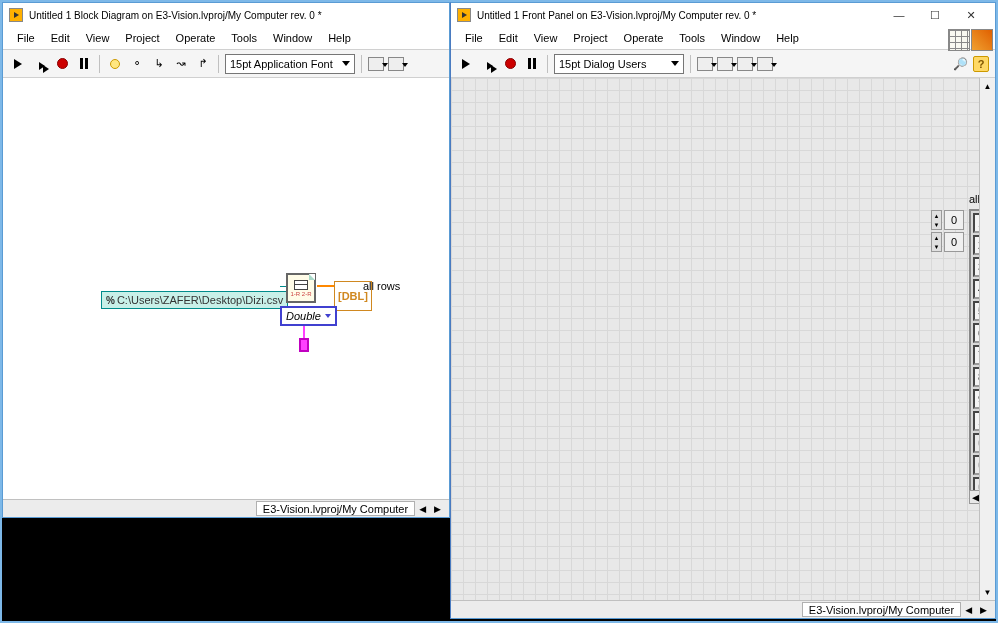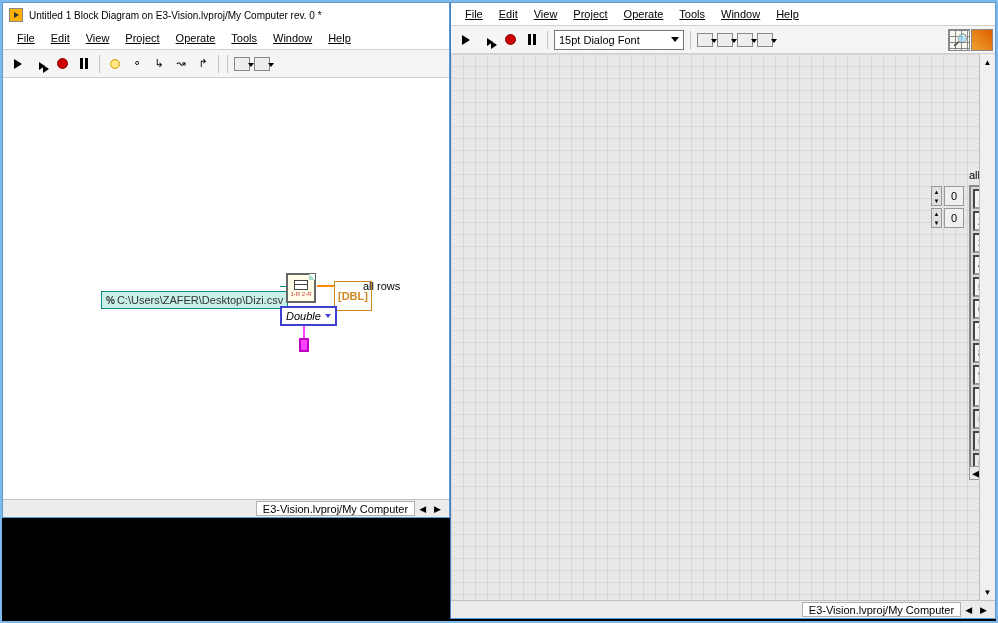--- a/index.html
+++ b/index.html
@@ -7,21 +7,21 @@
 .win{position:absolute;background:#fff;top:0;display:flex;flex-direction:column;border:1px solid #5a9bd4;}
 .win-left{left:0;width:448px;height:516px;}
 .win-right{left:448px;width:546px;height:617px;border-left:1px solid #4a7bc0;}
 .titlebar{display:flex;align-items:center;height:24px;background:#fff;padding:0 6px;gap:6px;}
 .tb-icon{width:14px;height:14px;background:#ffb000;border:1px solid #888;display:flex;align-items:center;justify-content:center;}
 .tb-icon::after{content:"";width:0;height:0;border-left:5px solid #333;border-top:3px solid transparent;border-bottom:3px solid transparent;}
 .tb-title{flex:1;color:#000000;font-size:10px;white-space:nowrap;overflow:hidden;}
 .tb-btns{display:flex;gap:0;}
 .tb-btn{width:36px;height:24px;display:flex;align-items:center;justify-content:center;color:#333;}
 .menubar{display:flex;gap:0;padding:2px 6px;border-bottom:1px solid #d0d0d0;}
-.menuitem{padding:3px 8px;color:#000;text-decoration:underline;}
+.menuitem{padding:3px 8px;color:#000;}
 .toolbar{display:flex;align-items:center;gap:4px;padding:3px 6px;border-bottom:1px solid #d0d0d0;background:#f5f5f5;height:28px;}
 .tbtn{width:18px;height:18px;display:flex;align-items:center;justify-content:center;border:1px solid transparent;}
 .run-arrow{width:0;height:0;border-left:8px solid #000;border-top:5px solid transparent;border-bottom:5px solid transparent;}
 .run-cont{position:relative;}
 .run-cont::before{content:"";position:absolute;width:0;height:0;border-left:6px solid #000;border-top:4px solid transparent;border-bottom:4px solid transparent;left:-1px;top:-2px;}
 .run-cont::after{content:"";position:absolute;width:0;height:0;border-left:6px solid #000;border-top:4px solid transparent;border-bottom:4px solid transparent;left:3px;top:1px;}
 .rec{width:11px;height:11px;border-radius:50%;background:#c00;border:1px solid #800;}
 .pause{display:flex;gap:2px;}
 .pause span{width:3px;height:11px;background:#000;}
 .bulb{width:10px;height:10px;border-radius:50%;background:#ffe680;border:1px solid #cc9900;}
@@ -108,20 +108,21 @@
       </div>
   <div class="divider"></div>
   <div class="tbtn">
         <div class="bulb"></div>
       </div>
   <div class="tbtn">⚬</div>
   <div class="tbtn">↳</div>
   <div class="tbtn">↝</div>
   <div class="tbtn">↱</div>
   <div class="divider"></div>
+  <div class="font-select">15pt Application Font</div>
   <div class="divider"></div>
   <div class="tool-icon"></div>
   <div class="tool-icon"></div>
  </div>
  <div class="canvas-bd">
   <div class="path-const"><span>C:\Users\ZAFER\Desktop\Dizi.csv</span></div>
   <div class="wire-teal" style="left:277px;top:208px;width:6px;"></div>
   <div class="csv-node">
     <div class="corner"></div>
     <div class="sheet"></div>
@@ -137,20 +138,29 @@
   <div class="pink-term"></div>
  </div>
  <div class="statusbar">
   <div class="status-tab">E3-Vision.lvproj/My Computer</div>
   <div class="status-arr">◀</div>
   <div class="status-arr">▶</div>
  </div>
 </div>
 
 <div class="win win-right">
+ <div class="titlebar">
+  <div class="tb-icon"></div>
+  <div class="tb-title">Untitled 1 Front Panel on E3-Vision.lvproj/My Computer rev. 0 *</div>
+  <div class="tb-btns">
+   <div class="tb-btn">—</div>
+   <div class="tb-btn">☐</div>
+   <div class="tb-btn">✕</div>
+  </div>
+ </div>
  <div class="menubar">
   <div class="menuitem">File</div>
   <div class="menuitem">Edit</div>
   <div class="menuitem">View</div>
   <div class="menuitem">Project</div>
   <div class="menuitem">Operate</div>
   <div class="menuitem">Tools</div>
   <div class="menuitem">Window</div>
   <div class="menuitem">Help</div>
   <div class="right-extras">
@@ -168,21 +178,21 @@
   <div class="tbtn">
         <div class="rec"></div>
       </div>
   <div class="tbtn">
         <div class="pause">
           <span></span>
           <span></span>
         </div>
       </div>
   <div class="divider"></div>
-  <div class="font-select">15pt Dialog Font</div>
+  <div class="font-select">15pt Dialog Users</div>
   <div class="divider"></div>
   <div class="tool-icon"></div>
   <div class="tool-icon"></div>
   <div class="tool-icon"></div>
   <div class="tool-icon"></div>
   <div style="flex:1"></div>
   <div class="tbtn">
         <span class="search-icon">🔍</span>
       </div>
   <div class="help-icon">?</div>

